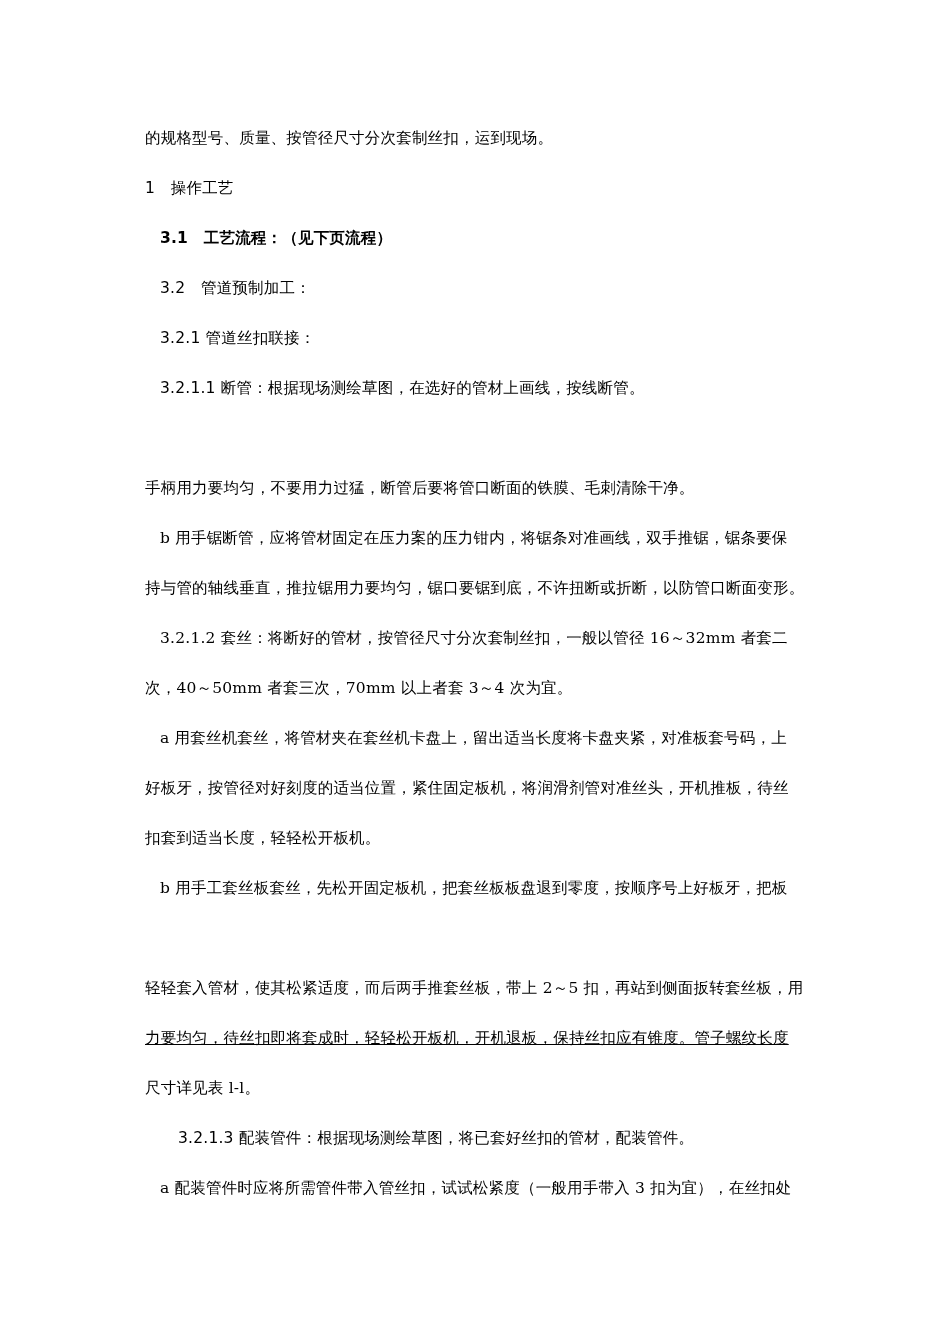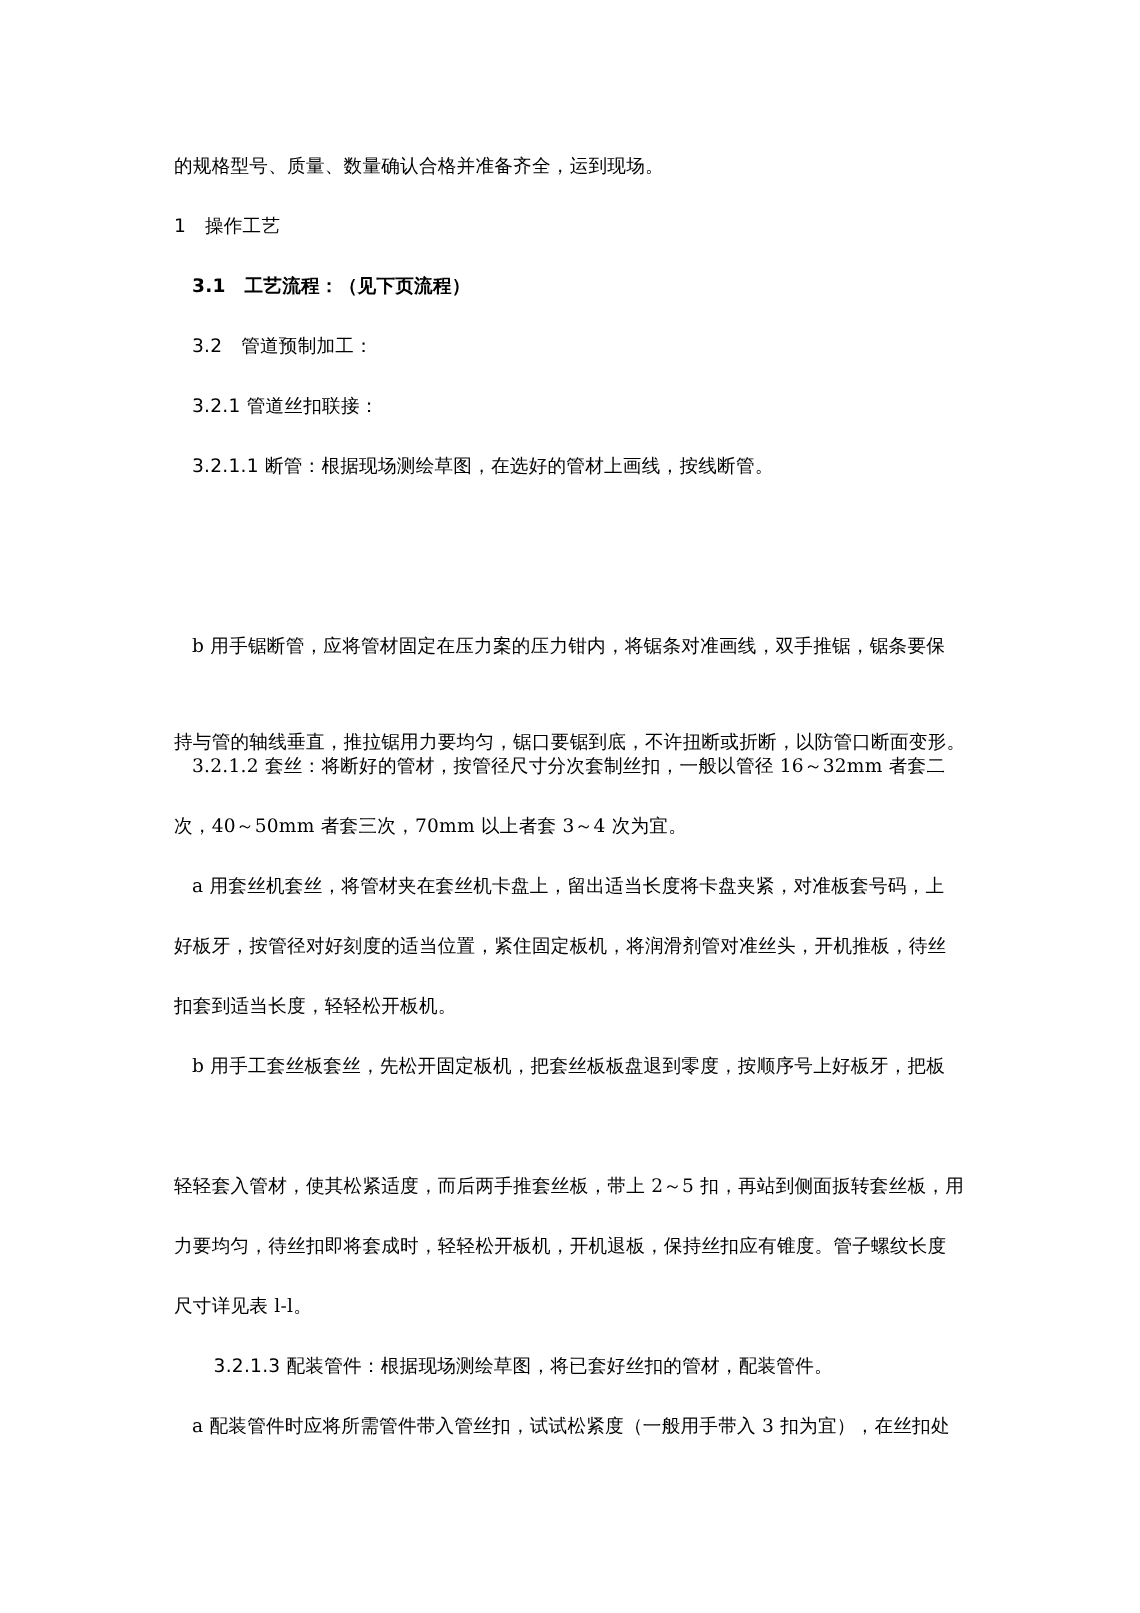--- a/index.html
+++ b/index.html
@@ -38,54 +38,55 @@
       font-size: 15.5px;
     }
     .ind1 { left: 160px; }
     .ind2 { left: 178px; }
   </style>
 </head>
 <body>
 
 <div class="page">
 
-  <div class="line" style="top:128px;">的规格型号、质量、数量确认合格并准备齐全，运到现场。</div>
+  <div class="line" style="top:128px;">的规格型号、质量、按管径尺寸分次套制丝扣，运到现场。</div>
 
   <div class="line heading" style="top:178px;">1　操作工艺</div>
 
   <div class="line sans ind1" style="top:228px;font-weight:bold;">3.1　工艺流程：（见下页流程）</div>
 
   <div class="line sans ind1" style="top:278px;">3.2　管道预制加工：</div>
 
   <div class="line sans ind1" style="top:328px;">3.2.1 管道丝扣联接：</div>
 
   <div class="line sans ind1" style="top:378px;">3.2.1.1 断管：根据现场测绘草图，在选好的管材上画线，按线断管。</div>
 
 
+  <div class="line sans" style="top:478px;">手柄用力要均匀，不要用力过猛，断管后要将管口断面的铁膜、毛刺清除干净。</div>
 
   <div class="line ind1" style="top:528px;">b 用手锯断管，应将管材固定在压力案的压力钳内，将锯条对准画线，双手推锯，锯条要保</div>
 
-  <div class="line" style="top:608px;">持与管的轴线垂直，推拉锯用力要均匀，锯口要锯到底，不许扭断或折断，以防管口断面变形。</div>
+  <div class="line" style="top:578px;font-family:Liberation Serif, serif;">持与管的轴线垂直，推拉锯用力要均匀，锯口要锯到底，不许扭断或折断，以防管口断面变形。</div>
 
   <div class="line ind1" style="top:628px;">3.2.1.2 套丝：将断好的管材，按管径尺寸分次套制丝扣，一般以管径 16～32mm 者套二</div>
 
   <div class="line" style="top:678px;">次，40～50mm 者套三次，70mm 以上者套 3～4 次为宜。</div>
 
   <div class="line ind1" style="top:728px;">a 用套丝机套丝，将管材夹在套丝机卡盘上，留出适当长度将卡盘夹紧，对准板套号码，上</div>
 
   <div class="line" style="top:778px;">好板牙，按管径对好刻度的适当位置，紧住固定板机，将润滑剂管对准丝头，开机推板，待丝</div>
 
   <div class="line" style="top:828px;">扣套到适当长度，轻轻松开板机。</div>
 
   <div class="line ind1" style="top:878px;text-align:right;">b 用手工套丝板套丝，先松开固定板机，把套丝板板盘退到零度，按顺序号上好板牙，把板</div>
 
 
   <div class="line" style="top:978px;">轻轻套入管材，使其松紧适度，而后两手推套丝板，带上 2～5 扣，再站到侧面扳转套丝板，用</div>
 
-  <div class="line" style="top:1028px;">力要均匀，待丝扣即将套成时，轻轻松开板机，开机退板，保持丝扣应有锥度。管子螺纹长度</div>
+  <div class="line" style="top:1028px;text-decoration:underline;">力要均匀，待丝扣即将套成时，轻轻松开板机，开机退板，保持丝扣应有锥度。管子螺纹长度</div>
 
   <div class="line" style="top:1078px;">尺寸详见表 l-l。</div>
 
   <div class="line sans ind2" style="top:1128px;">3.2.1.3 配装管件：根据现场测绘草图，将已套好丝扣的管材，配装管件。</div>
 
   <div class="line ind1" style="top:1178px;">a 配装管件时应将所需管件带入管丝扣，试试松紧度（一般用手带入 3 扣为宜），在丝扣处</div>
 
 </div>
 
 </body></html>

